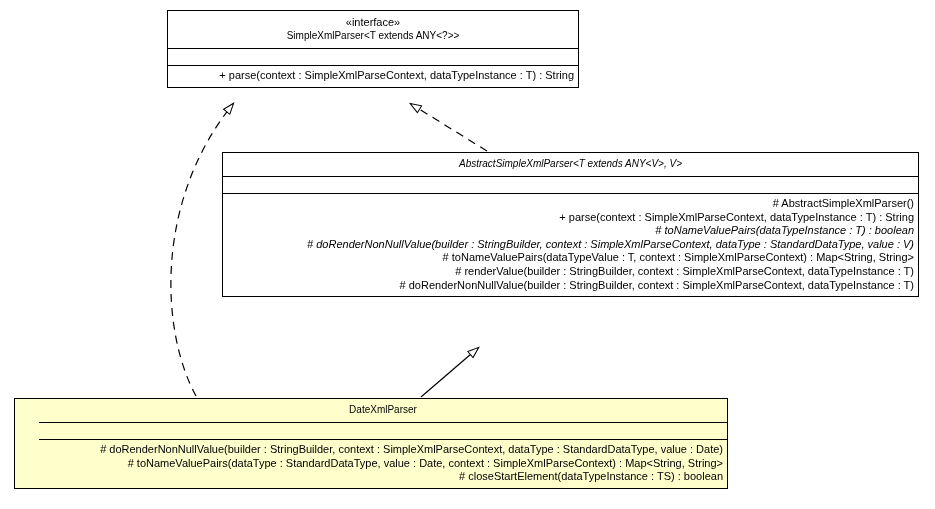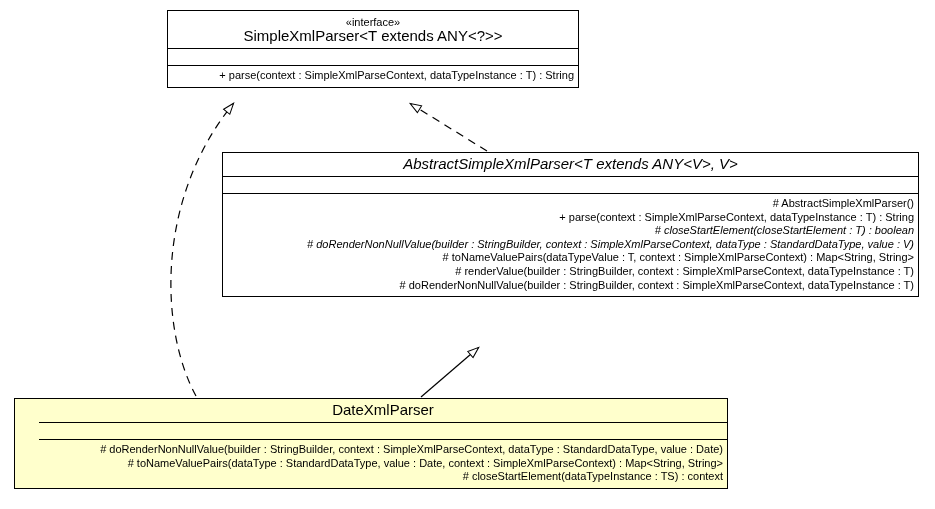--- a/index.html
+++ b/index.html
@@ -47,21 +47,21 @@
   .compartment.last {
     border-bottom: none;
   }
   .title-comp {
     text-align: center;
     padding: 4px 6px 5px 6px;
   }
   .title-line {
     display: block;
     white-space: nowrap;
-    font-size: 15px;
+    font-size: 10px;
     line-height: 14px;
   }
   .title-line.stereotype {
     font-size: 11px;
   }
   .title-line.italic {
     font-style: italic;
   }
   .attr-comp {
     height: 17px;
@@ -129,33 +129,33 @@
   </div>
 
   <div class="uml-box" id="box-abstract">
     <div class="compartment title-comp">
       <span class="title-line italic">AbstractSimpleXmlParser&lt;T extends ANY&lt;V&gt;, V&gt;</span>
     </div>
     <div class="compartment attr-comp"></div>
     <div class="compartment ops-comp last">
       <span class="member"># AbstractSimpleXmlParser()</span>
       <span class="member">+ parse(context : SimpleXmlParseContext, dataTypeInstance : T) : String</span>
-      <span class="member abstract"># closeStartElement(closeStartElement : T) : boolean</span>
+      <span class="member abstract"># toNameValuePairs(dataTypeInstance : T) : boolean</span>
       <span class="member abstract"># doRenderNonNullValue(builder : StringBuilder, context : SimpleXmlParseContext, dataType : StandardDataType, value : V)</span>
       <span class="member"># toNameValuePairs(dataTypeValue : T, context : SimpleXmlParseContext) : Map&lt;String, String&gt;</span>
       <span class="member"># renderValue(builder : StringBuilder, context : SimpleXmlParseContext, dataTypeInstance : T)</span>
       <span class="member"># doRenderNonNullValue(builder : StringBuilder, context : SimpleXmlParseContext, dataTypeInstance : T)</span>
     </div>
   </div>
 
   <div class="uml-box highlight" id="box-date">
     <div class="compartment title-comp">
       <span class="title-line">DateXmlParser</span>
     </div>
     <div class="compartment attr-comp"></div>
     <div class="compartment ops-comp last">
       <span class="member"># doRenderNonNullValue(builder : StringBuilder, context : SimpleXmlParseContext, dataType : StandardDataType, value : Date)</span>
       <span class="member"># toNameValuePairs(dataType : StandardDataType, value : Date, context : SimpleXmlParseContext) : Map&lt;String, String&gt;</span>
-      <span class="member"># closeStartElement(dataTypeInstance : TS) : context</span>
+      <span class="member"># closeStartElement(dataTypeInstance : TS) : boolean</span>
     </div>
   </div>
 
 </div>
 
 </body></html>

